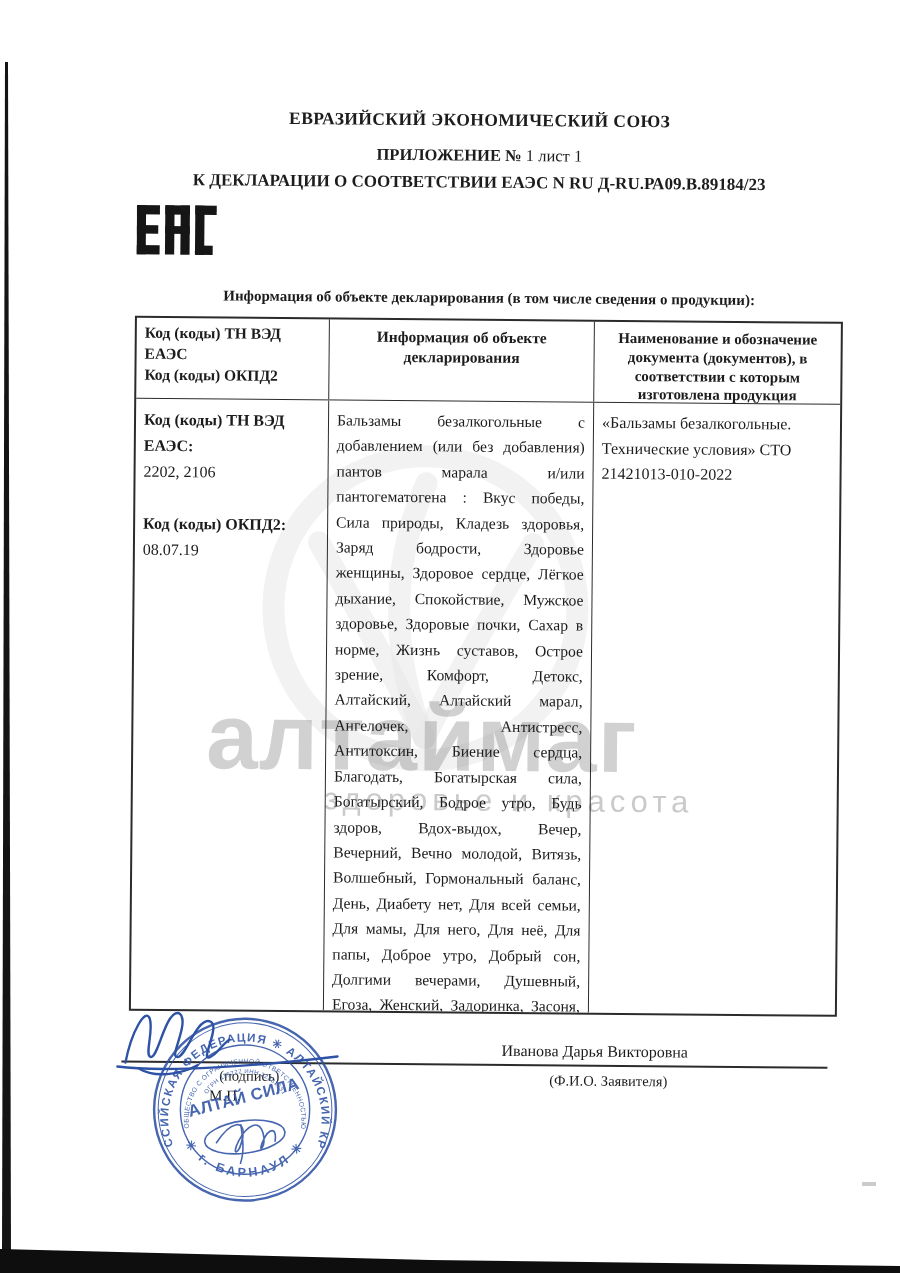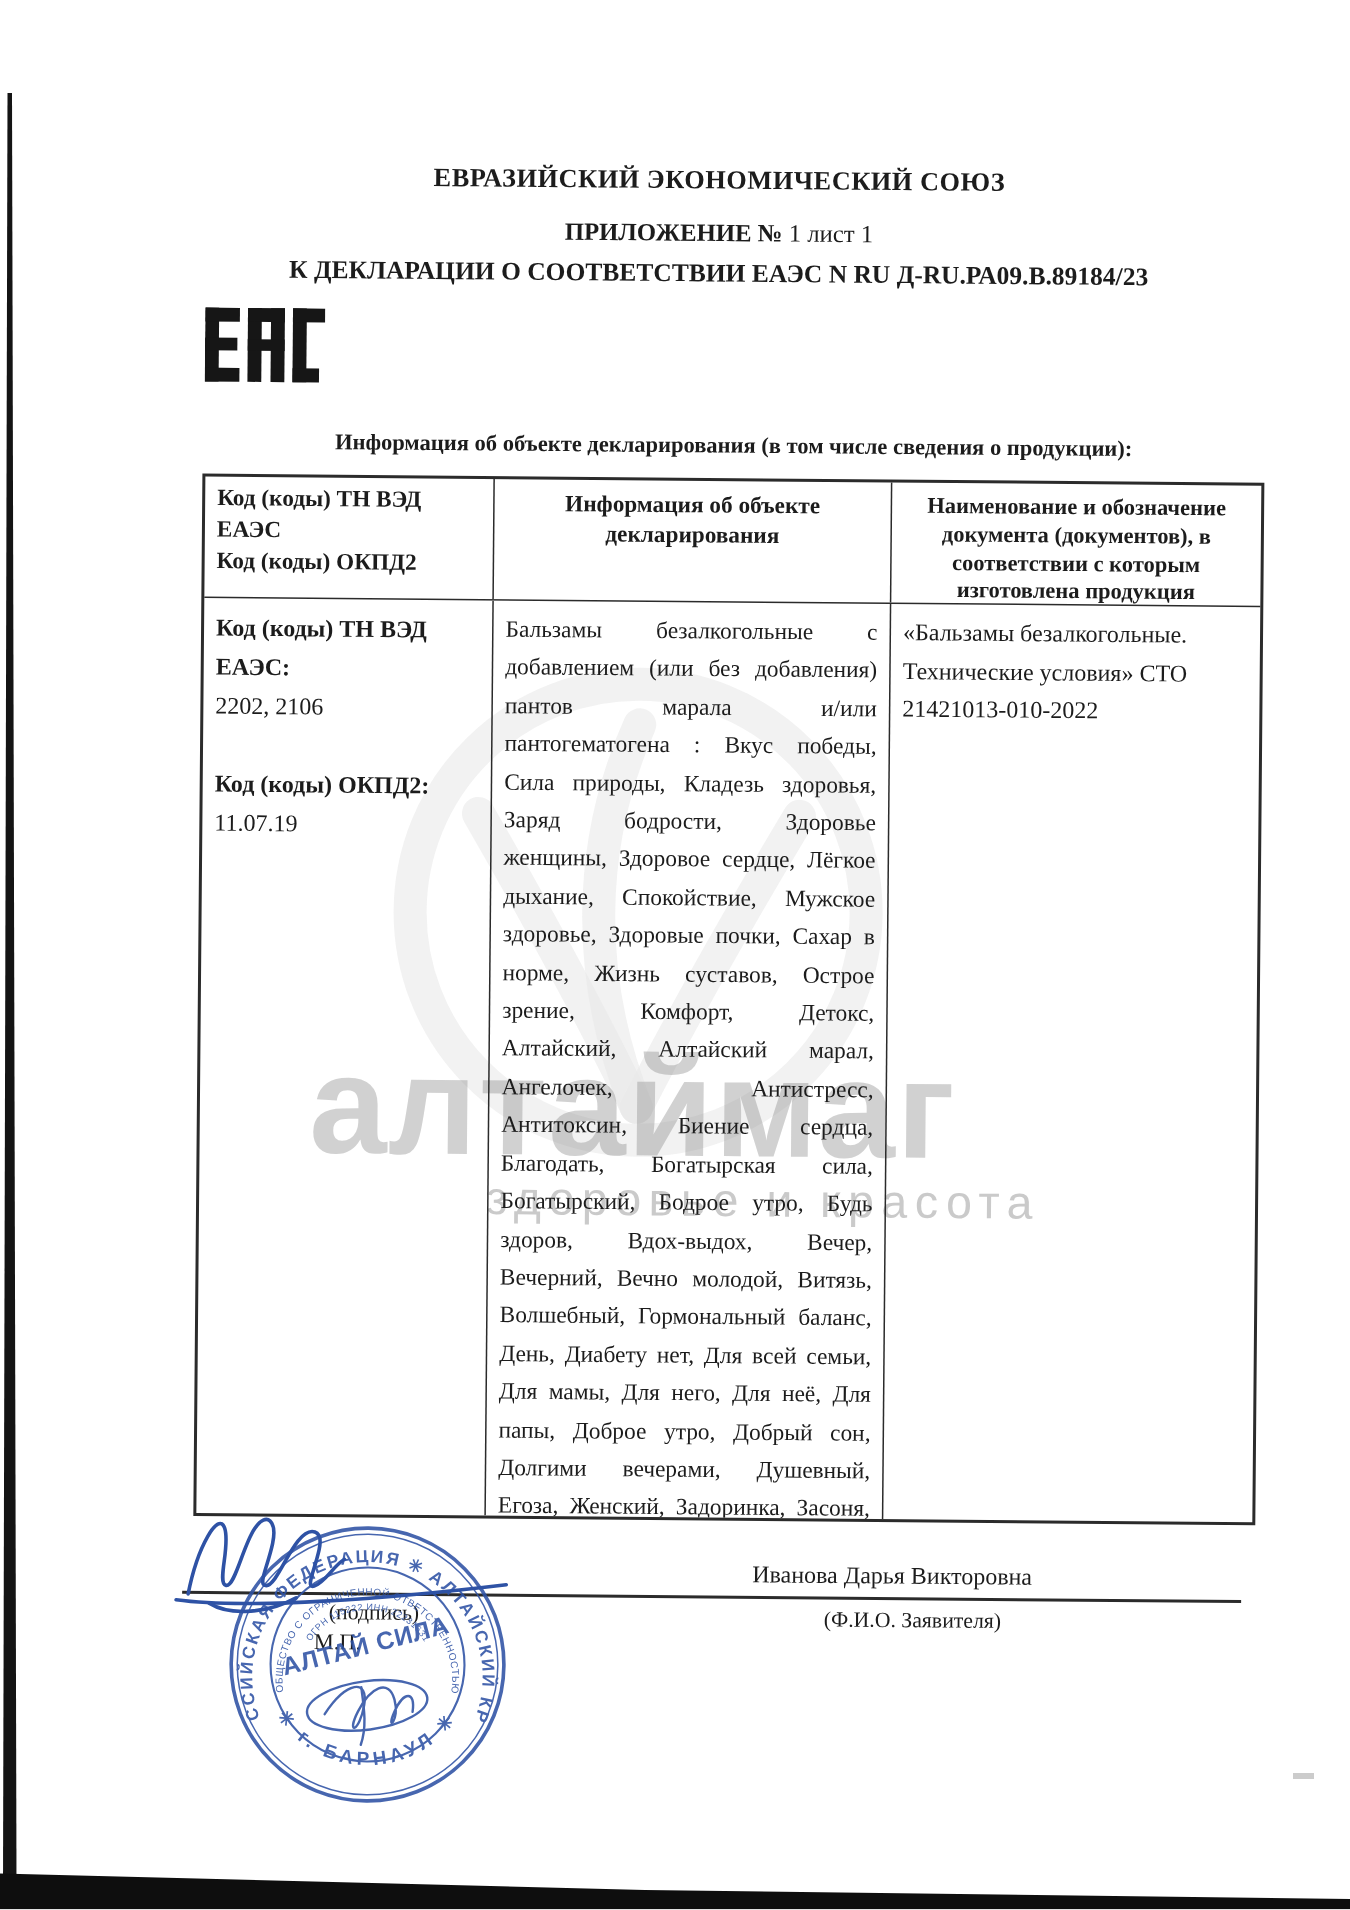--- a/index.html
+++ b/index.html
@@ -118,21 +118,21 @@
         <div>Код (коды) ОКПД2</div>
       </div>
       <div class="td c2 th2">Информация об объекте декларирования</div>
       <div class="td c3 th3">Наименование и обозначение документа (документов), в соответствии с которым изготовлена продукция</div>
     </div>
     <div class="tr body">
       <div class="td c1 codes">
         <div class="lbl">Код (коды) ТН ВЭД ЕАЭС:</div>
         <div>2202, 2106</div>
         <div class="gap"></div>
-        <div><span class="lbl">Код (коды) ОКПД2:</span><span> 11.07.19</span></div>
+        <div><span class="lbl">Код (коды) ОКПД2:</span><span> 08.07.19</span></div>
       </div>
       <div class="td c2 info-text">Бальзамы безалкогольные с добавлением (или без добавления) пантов марала и/или пантогематогена : Вкус победы, Сила природы, Кладезь здоровья, Заряд бодрости, Здоровье женщины, Здоровое сердце, Лёгкое дыхание, Спокойствие, Мужское здоровье, Здоровые почки, Сахар в норме, Жизнь суставов, Острое зрение, Комфорт, Детокс, Алтайский, Алтайский марал, Ангелочек, Антистресс, Антитоксин, Биение сердца, Благодать, Богатырская сила, Богатырский, Бодрое утро, Будь здоров, Вдох-выдох, Вечер, Вечерний, Вечно молодой, Витязь, Волшебный, Гормональный баланс, День, Диабету нет, Для всей семьи, Для мамы, Для него, Для неё, Для папы, Доброе утро, Добрый сон, Долгими вечерами, Душевный, Егоза, Женский, Задоринка, Засоня, Здоровая печень, Здоровые вены, Здоровые суставы, Здоровый желудок, Знахарь, Зоркий глаз, Зорька, Имбирный, Колокольчик, Контроль веса, Контроль памяти, Контроль сахара, Кузнечик, Лада, Ладушки, Лапочка, Лёгкость, Лисенок, Львёнок, Ляля, Марал, Матушка, Медвежонок, Медовый, Монастырский,</div>
       <div class="td c3 doc-text">«Бальзамы безалкогольные. Технические условия» СТО 21421013-010-2022</div>
     </div>
   </div>
 
   <div class="sig-line"></div>
   <div class="sig-caption">(подпись)</div>
   <div class="mp">М.П.</div>
   <div class="fio-name">Иванова Дарья Викторовна</div>

